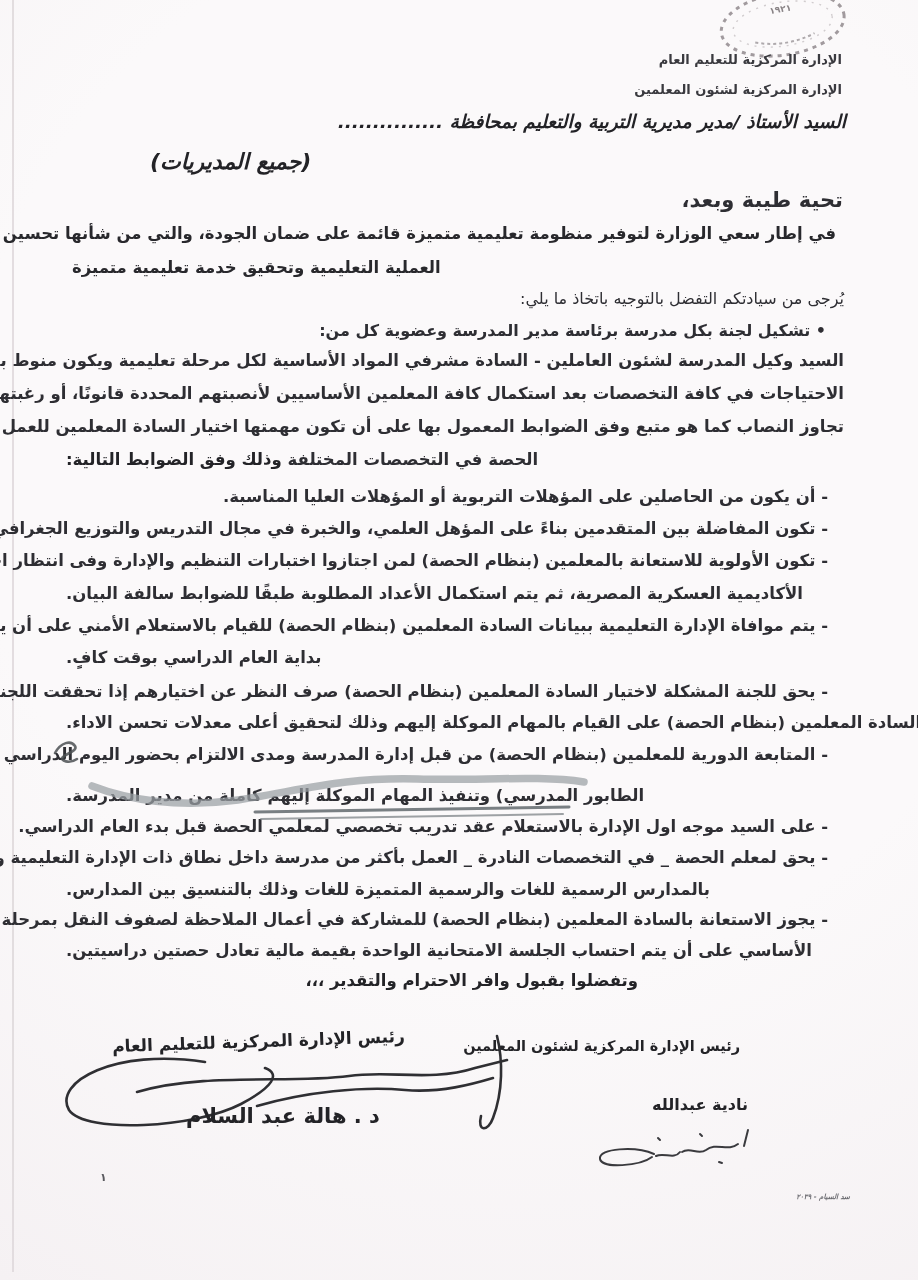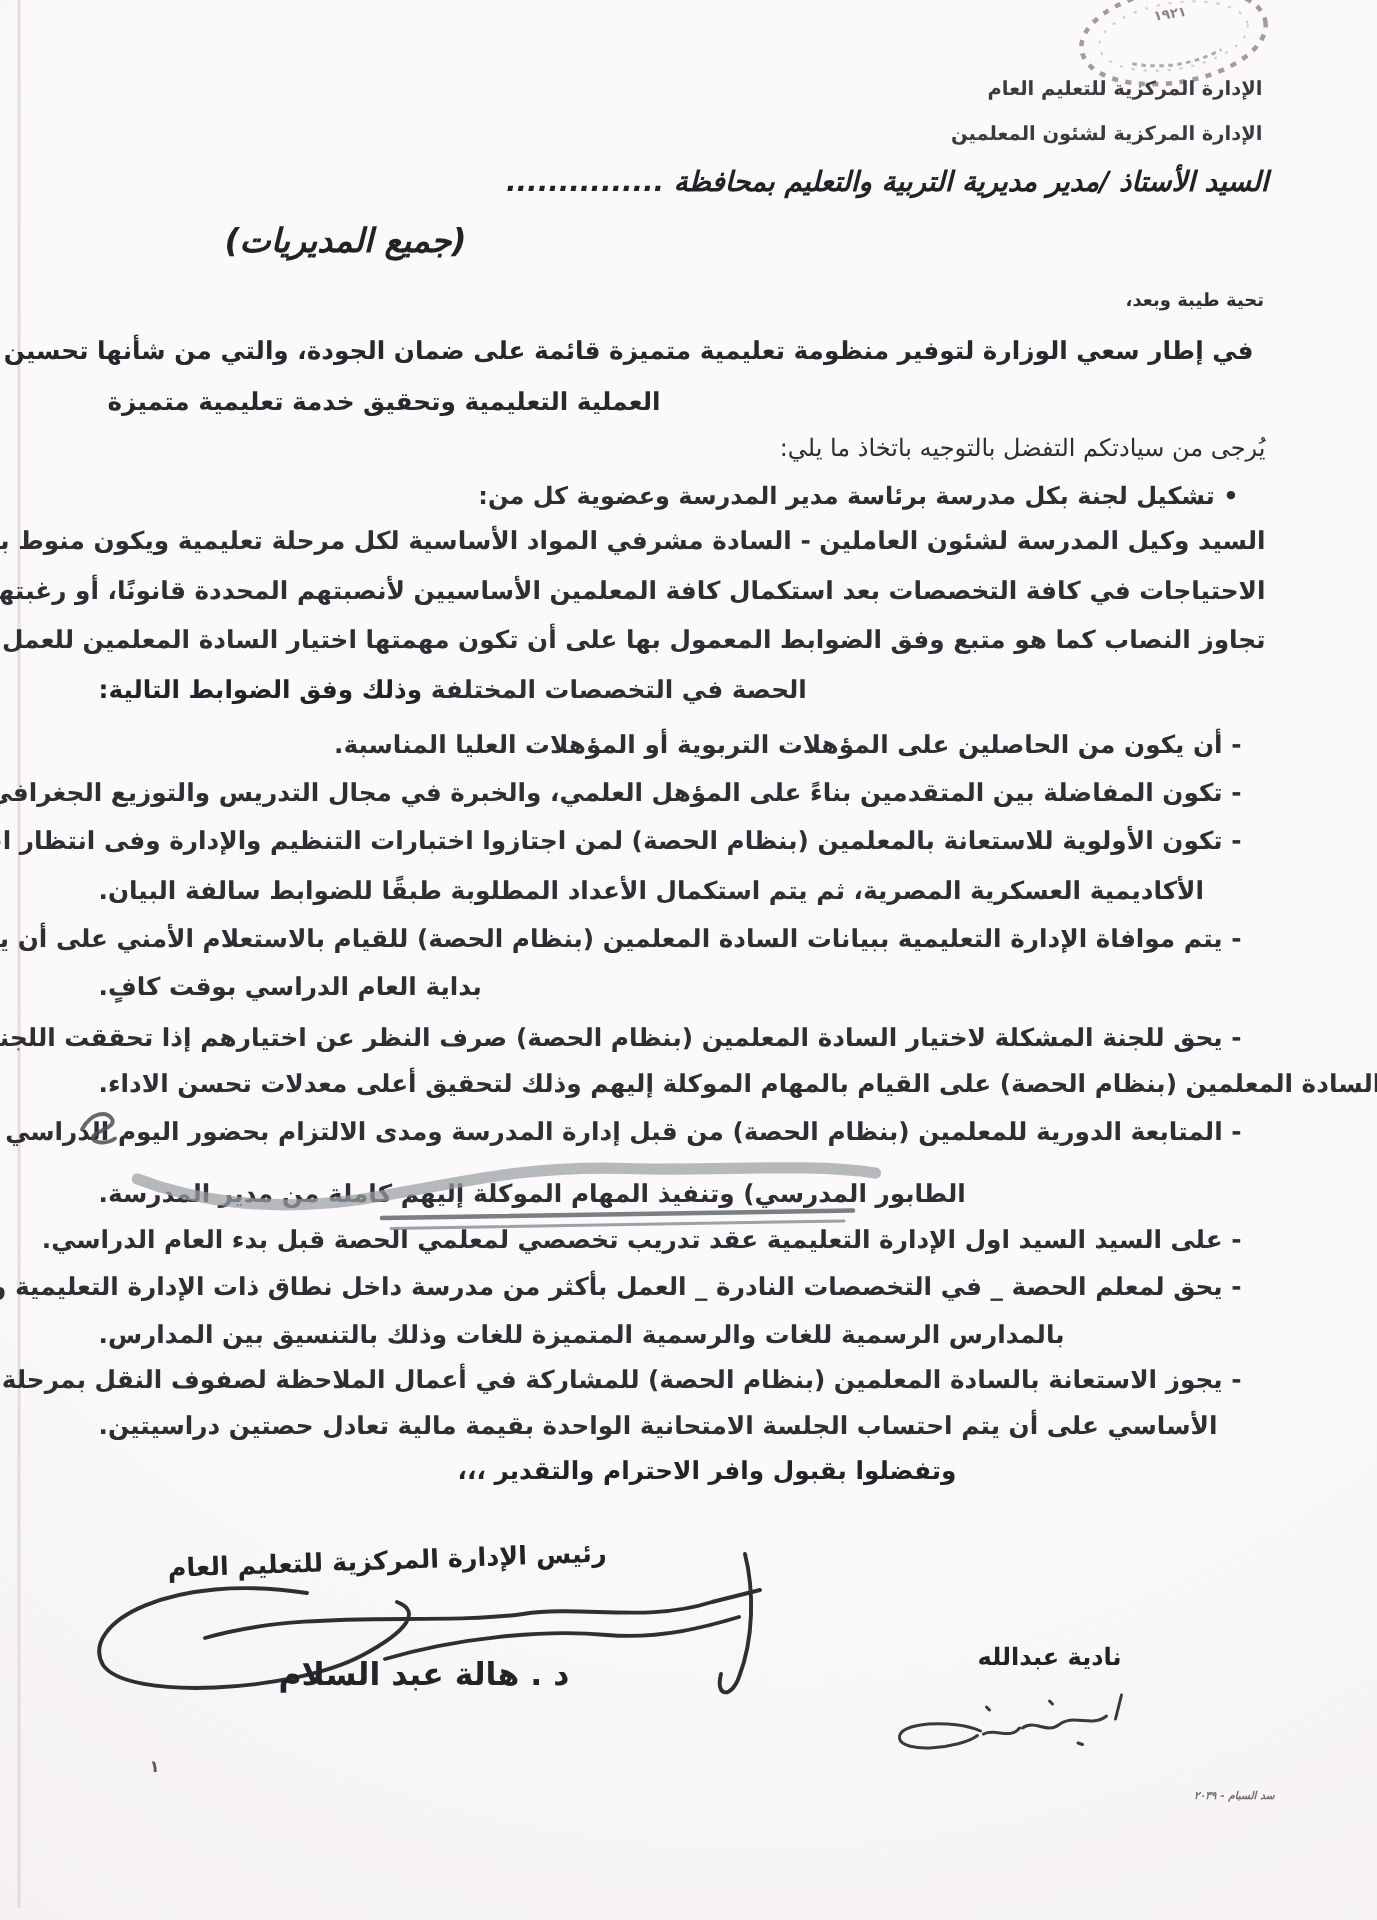--- a/index.html
+++ b/index.html
@@ -37,21 +37,21 @@
       <text x="85" y="26" font-size="9" fill="#7d777a" text-anchor="middle" font-weight="700" opacity="0.9">١٩٢١</text>
       <path d="M55 52 q30 10 60 0" fill="none" stroke="#8d878a" stroke-width="2" stroke-dasharray="3 3" opacity="0.7"></path>
     </g>
   </svg>
 
   <div class="line dept" style="top:50px;right:76px;">الإدارة المركزية للتعليم العام</div>
   <div class="line dept" style="top:80px;right:76px;">الإدارة المركزية لشئون المعلمين</div>
 
   <div class="line title" style="top:112px;right:72px;font-style:italic;">السيد الأستاذ /مدير مديرية التربية والتعليم بمحافظة ...............</div>
   <div class="line w800" style="top:152px;left:150px;font-size:22px;font-style:italic;">(جميع المديريات)</div>
-  <div class="line" style="top:190px;right:75px;font-size:12px;">تحية طيبة وبعد،</div>
+  <div class="line" style="top:190px;right:75px;font-size:21px;">تحية طيبة وبعد،</div>
 
   <div class="line w700" style="top:224px;right:82px;">في إطار سعي الوزارة لتوفير منظومة تعليمية متميزة قائمة على ضمان الجودة، والتي من شأنها تحسين جودة</div>
   <div class="line" style="top:289px;right:74px;font-size:16px;font-weight:500;">يُرجى من سيادتكم التفضل بالتوجيه باتخاذ ما يلي:</div>
   <div class="line w700" style="top:258px;left:72px;">العملية التعليمية وتحقيق خدمة تعليمية متميزة</div>
 
   <div class="line" style="top:321px;right:92px;font-size:16px;">• تشكيل لجنة بكل مدرسة برئاسة مدير المدرسة وعضوية كل من:</div>
   <div class="line" style="top:351px;right:74px;">السيد وكيل المدرسة لشئون العاملين - السادة مشرفي المواد الأساسية لكل مرحلة تعليمية ويكون منوط بها تحديد</div>
   <div class="line" style="top:384px;right:74px;">الاحتياجات في كافة التخصصات بعد استكمال كافة المعلمين الأساسيين لأنصبتهم المحددة قانونًا، أو رغبتهم في</div>
   <div class="line" style="top:417px;right:74px;">تجاوز النصاب كما هو متبع وفق الضوابط المعمول بها على أن تكون مهمتها اختيار السادة المعلمين للعمل بنظام</div>
   <div class="line" style="top:450px;left:66px;">
@@ -61,41 +61,42 @@
   <div class="line" style="top:487px;right:90px;">- أن يكون من الحاصلين على المؤهلات التربوية أو المؤهلات العليا المناسبة.</div>
   <div class="line" style="top:519px;right:90px;">- تكون المفاضلة بين المتقدمين بناءً على المؤهل العلمي، والخبرة في مجال التدريس والتوزيع الجغرافي.</div>
   <div class="line" style="top:551px;right:90px;">- تكون الأولوية للاستعانة بالمعلمين (بنظام الحصة) لمن اجتازوا اختبارات التنظيم والإدارة وفى انتظار اختبارات</div>
   <div class="line" style="top:584px;left:66px;">الأكاديمية العسكرية المصرية، ثم يتم استكمال الأعداد المطلوبة طبقًا للضوابط سالفة البيان.</div>
   <div class="line" style="top:616px;right:90px;">- يتم موافاة الإدارة التعليمية ببيانات السادة المعلمين (بنظام الحصة) للقيام بالاستعلام الأمني على أن يتم ذلك قبل</div>
   <div class="line" style="top:648px;left:66px;">بداية العام الدراسي بوقت كافٍ.</div>
   <div class="line" style="top:682px;right:90px;">- يحق للجنة المشكلة لاختيار السادة المعلمين (بنظام الحصة) صرف النظر عن اختيارهم إذا تحققت اللجنة من عدم</div>
   <div class="line" style="top:713px;left:66px;">جدية السادة المعلمين (بنظام الحصة) على القيام بالمهام الموكلة إليهم وذلك لتحقيق أعلى معدلات تحسن الاداء.</div>
   <div class="line" style="top:745px;right:90px;">- المتابعة الدورية للمعلمين (بنظام الحصة) من قبل إدارة المدرسة ومدى الالتزام بحضور اليوم الدراسي (من بداية</div>
   <div class="line" style="top:786px;left:66px;">الطابور المدرسي) وتنفيذ المهام الموكلة إليهم كاملة من مدير المدرسة.</div>
-  <div class="line" style="top:817px;right:90px;">- على السيد السيد اول الإدارة التعليمية عقد تدريب تخصصي لمعلمي الحصة قبل بدء العام الدراسي.</div>
+  <div class="line" style="top:817px;right:90px;">- على السيد موجه اول الإدارة بالاستعلام عقد تدريب تخصصي لمعلمي الحصة قبل بدء العام الدراسي.</div>
   <div class="line" style="top:848px;right:90px;">- يحق لمعلم الحصة _ في التخصصات النادرة _ العمل بأكثر من مدرسة داخل نطاق ذات الإدارة التعليمية وخاصة</div>
   <div class="line" style="top:880px;left:66px;">بالمدارس الرسمية للغات والرسمية المتميزة للغات وذلك بالتنسيق بين المدارس.</div>
   <div class="line" style="top:910px;right:90px;">- يجوز الاستعانة بالسادة المعلمين (بنظام الحصة) للمشاركة في أعمال الملاحظة لصفوف النقل بمرحلة التعليم</div>
   <div class="line" style="top:941px;left:66px;">الأساسي على أن يتم احتساب الجلسة الامتحانية الواحدة بقيمة مالية تعادل حصتين دراسيتين.</div>
 
   <svg style="top:738px;left:52px;" width="30" height="28" viewBox="0 0 30 28">
     <path d="M3 15 C 9 4, 19 2, 23 8 C 26 13, 15 15, 11 19 C 7 23, 18 26, 25 21" fill="none" stroke="#4c5154" stroke-width="2.6" stroke-linecap="round" opacity="0.85"></path>
   </svg>
 
   <svg style="top:770px;left:88px;" width="500" height="42" viewBox="0 0 500 42">
     <path d="M4 16 C 40 30, 90 38, 150 30 C 215 20, 255 7, 330 9 C 390 11, 450 5, 496 12" fill="none" stroke="#9aa0a4" stroke-width="7.5" stroke-linecap="round" opacity="0.72"></path>
   </svg>
 
   <svg style="top:806px;left:253px;" width="320" height="16" viewBox="0 0 320 16">
     <path d="M2 6 L 316 1" fill="none" stroke="#6a7175" stroke-width="3" stroke-linecap="round" opacity="0.9"></path>
     <path d="M8 13 L 310 8" fill="none" stroke="#7d8387" stroke-width="2" stroke-linecap="round" opacity="0.75"></path>
   </svg>
 
   <div class="line w800" style="top:971px;right:280px;">وتفضلوا بقبول وافر الاحترام والتقدير ،،،</div>
 
+  <div class="line w800" style="top:1036px;right:178px;font-size:14.5px;">رئيس الإدارة المركزية لشئون المعلمين</div>
   <div class="line w800" style="top:1095px;right:170px;font-size:16px;">نادية عبدالله</div>
   <svg style="top:1122px;left:588px;" width="175" height="55" viewBox="0 0 175 55">
     <g fill="none" stroke="#3a3a3e" stroke-width="2" stroke-linecap="round">
       <path d="M160 8 l -4 16"></path>
       <path d="M150 22 C 140 30, 128 20, 118 28 C 110 34, 102 24, 94 30"></path>
       <path d="M92 30 C 86 38, 76 30, 68 34"></path>
       <path d="M66 32 C 48 24, 10 26, 12 37 C 14 47, 52 44, 64 35"></path>
       <path d="M70 16 l 2 2"></path>
       <path d="M112 12 l 2 2"></path>
       <path d="M131 40 l 3 1"></path>

